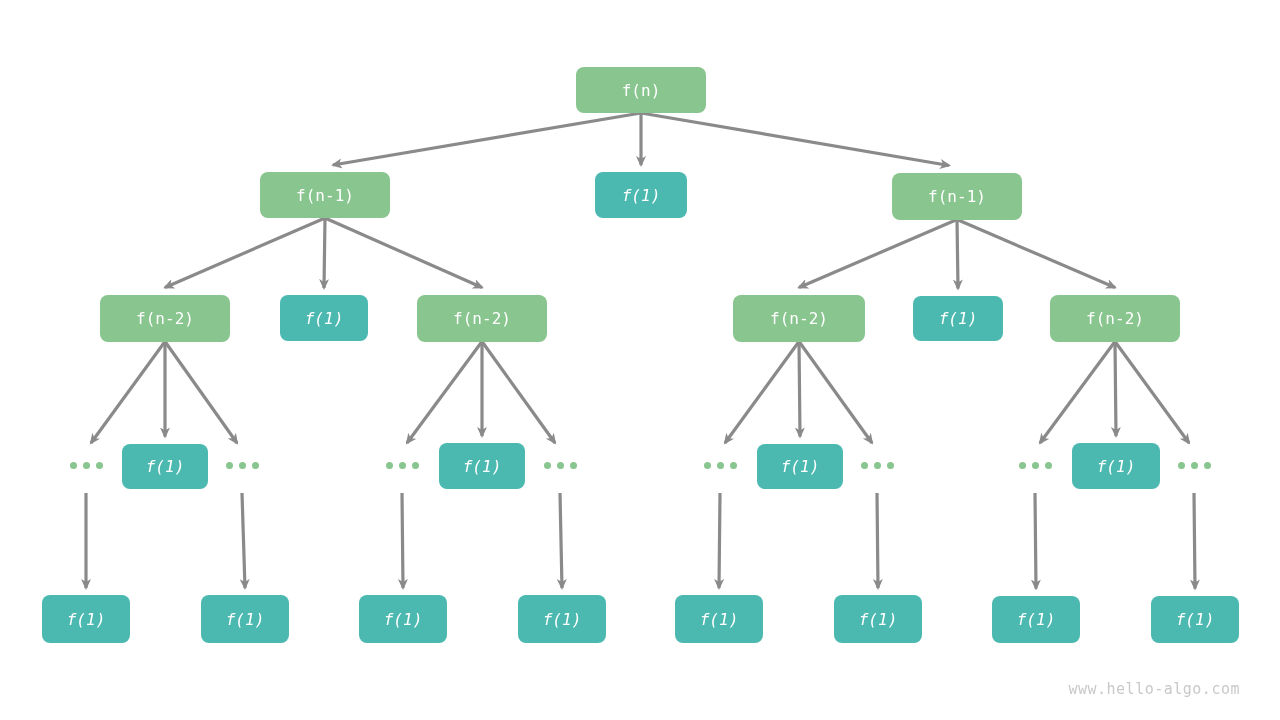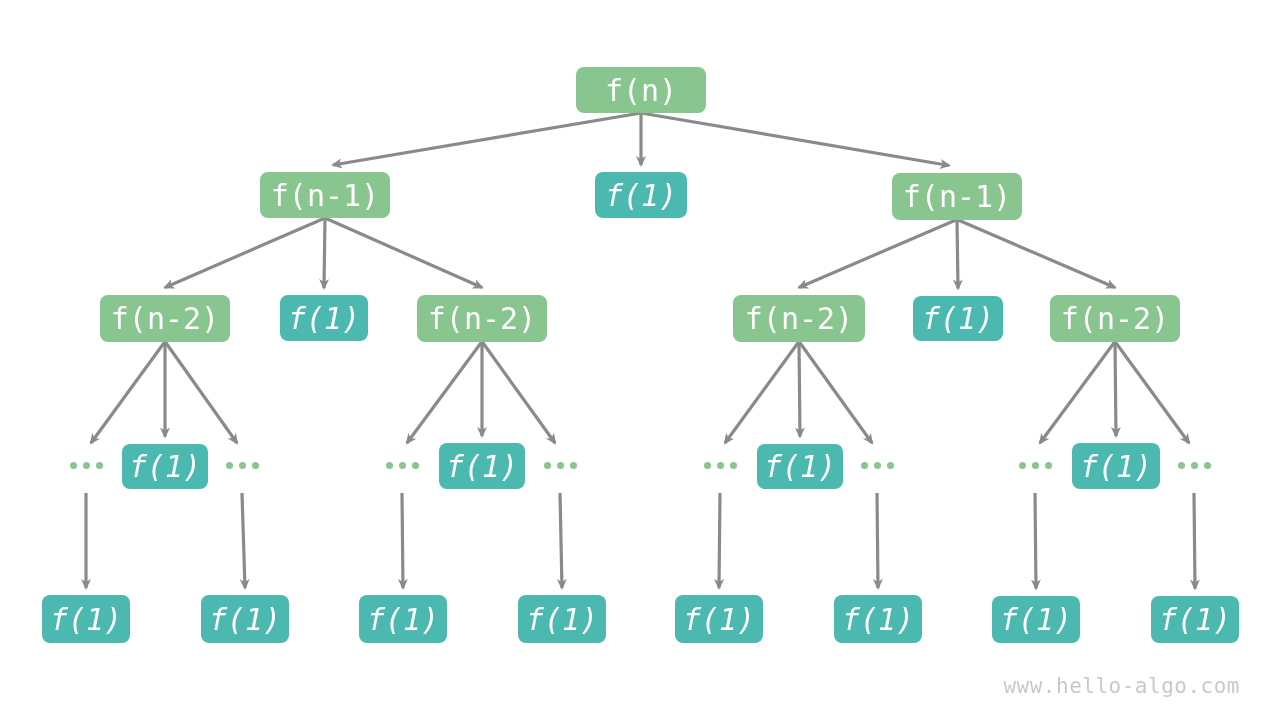--- a/index.html
+++ b/index.html
@@ -25,21 +25,21 @@
     left: 0; top: 0;
     width: 1280px; height: 720px;
   }
   .node {
     position: absolute;
     display: flex;
     align-items: center;
     justify-content: center;
     border-radius: 8px;
     color: var(--node-text, #ffffff);
-    font-size: 30px;
+    font-size: 16px;
     font-family: "DejaVu Sans Mono", "Liberation Mono", monospace;
     white-space: nowrap;
     text-align: right;
   }
   .node.green { background: var(--green, #89C58E); }
   .node.teal  { background: var(--teal, #4BB9B0); font-style: italic; }
   .dots {
     position: absolute;
     display: flex;
     align-items: center;
@@ -49,21 +49,21 @@
   .dot {
     width: 7px;
     height: 7px;
     border-radius: 50%;
     background: var(--green, #89C58E);
   }
   .watermark {
     position: absolute;
     right: 40px;
     bottom: 22px;
-    font-size: 21px;
+    font-size: 15px;
     letter-spacing: 0.5px;
     color: var(--watermark, #C9C9C9);
     font-family: "DejaVu Sans Mono", "Liberation Mono", monospace;
   }
 </style>
 </head>
 <body style="background: rgb(255, 255, 255);">
 
 <div class="canvas" style="--green: #89C58E; --teal: #4BB9B0; --node-text: #FFFFFF; --watermark: #C9C9C9;">
   <svg id="edge-layer" viewBox="0 0 1280 720" xmlns="http://www.w3.org/2000/svg">

